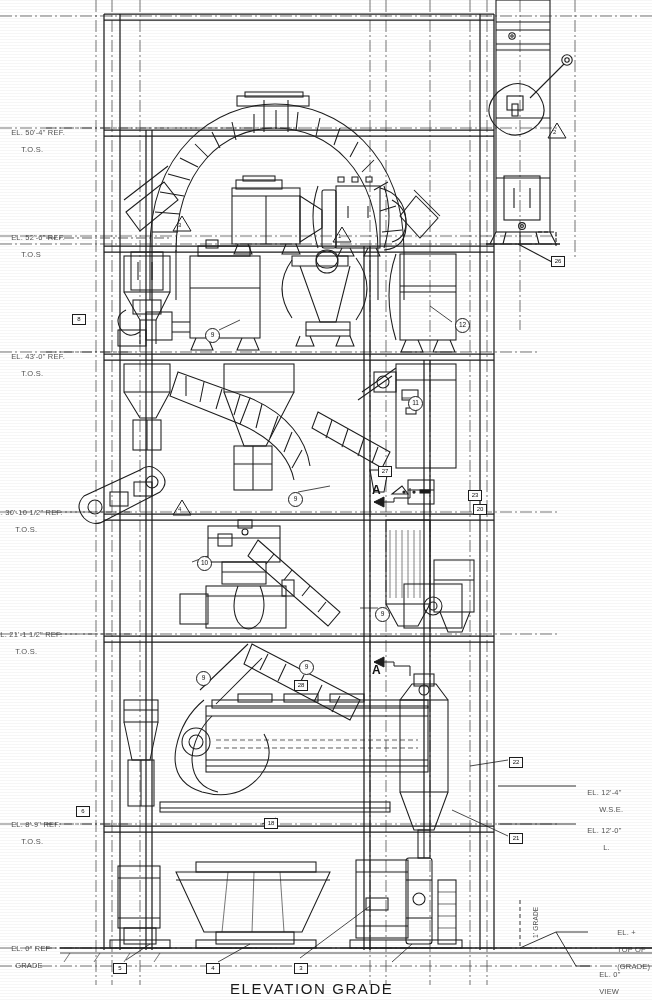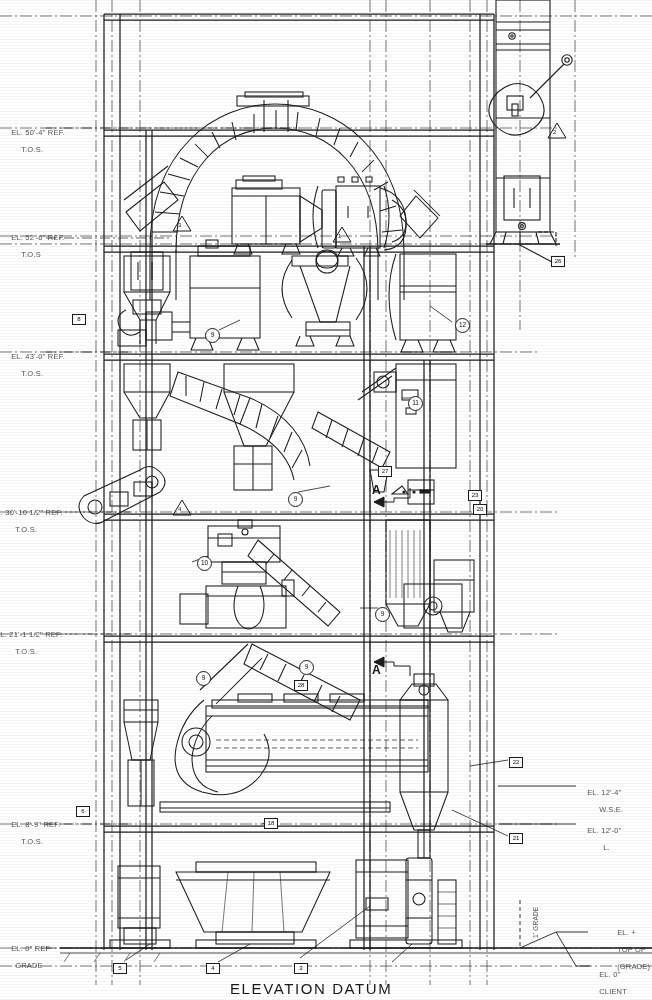--- a/index.html
+++ b/index.html
@@ -510,21 +510,21 @@
     <span>EL. 12'-0"</span><br>
     <span style="display:inline-block;padding-left:16px">L.</span>
   </div>
   <div class="lbl lbl-el smudge" style="left:608px;top:920px;">
     <span>EL. +</span><br>
     <span>TOP OF</span><br>
     <span>(GRADE)</span>
   </div>
   <div class="lbl lbl-el smudge" style="left:590px;top:962px;">
     <span>EL. 0"</span><br>
-    <span>CLIENT</span>
+    <span>VIEW</span>
   </div>
 
   <div class="lbl lbl-vert smudge" style="left:532px;top:938px;">1' GRADE</div>
 
   <div class="lbl lbl-sec" style="left:372px;top:484px;">A</div>
   <div class="lbl lbl-sec" style="left:372px;top:664px;">A</div>
 
   <div class="balloon" style="left:205px;top:328px;">9</div>
   <div class="balloon" style="left:455px;top:318px;">12</div>
   <div class="balloon" style="left:408px;top:396px;">11</div>
@@ -546,16 +546,16 @@
   <div class="tag" style="left:113px;top:963px;">5</div>
   <div class="tag" style="left:206px;top:963px;">4</div>
   <div class="tag" style="left:294px;top:963px;">3</div>
   <div class="tag" style="left:551px;top:256px;">26</div>
 
   <div class="lbl" style="left:178px;top:222px;font-size:6px;">3</div>
   <div class="lbl" style="left:338px;top:233px;font-size:6px;">1</div>
   <div class="lbl" style="left:553px;top:129px;font-size:6px;">2</div>
   <div class="lbl" style="left:178px;top:506px;font-size:6px;">4</div>
 
-  <div class="lbl lbl-title" style="left:230px;top:980px;">ELEVATION DATUM</div>
+  <div class="lbl lbl-title" style="left:230px;top:980px;">ELEVATION GRADE</div>
 
   <div class="noise"></div>
 </div>
 
 </body></html>

